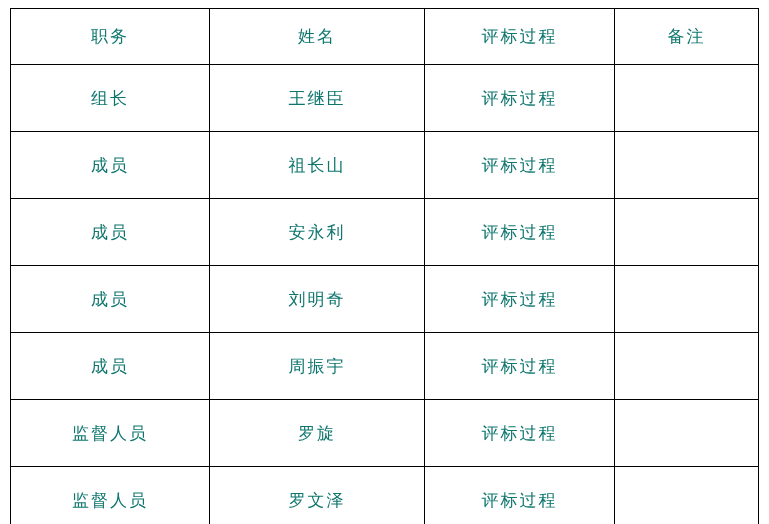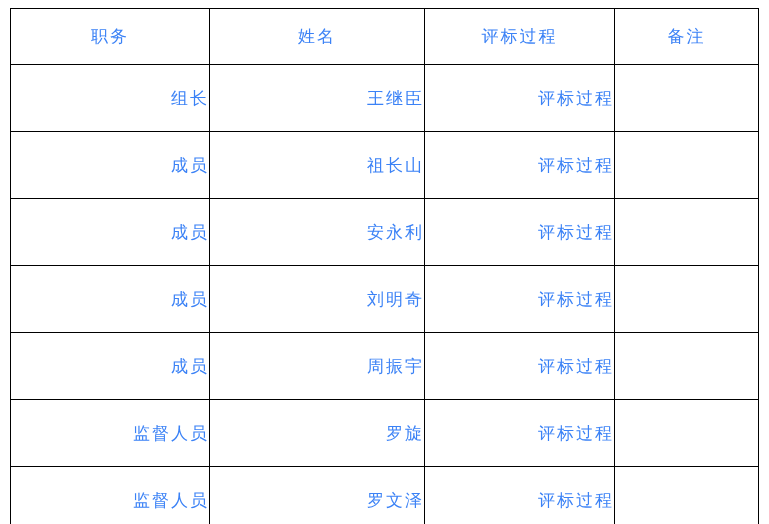--- a/index.html
+++ b/index.html
@@ -25,30 +25,30 @@
     border-collapse: collapse;
     width: 748px;
     table-layout: fixed;
   }
   table.committee-table td {
     border: 1px solid #000000;
     text-align: center;
     vertical-align: middle;
     font-size: 17px;
     letter-spacing: 2px;
-    color: #3b82f6;
+    color: #0f766e;
     padding: 0;
   }
   col.c0 { width: 199px; }
   col.c1 { width: 215px; }
   col.c2 { width: 190px; }
   col.c3 { width: 144px; }
 
   tr.header-row td { height: 55px; }
-  tr.data-row td { height: 66px; text-align: right; }
+  tr.data-row td { height: 66px; }
   tr.data-row.tight td { height: 66px; }
 </style>
 </head>
 <body>
 
 <div class="page">
   <table class="committee-table">
     <colgroup>
       <col class="c0">
       <col class="c1">

